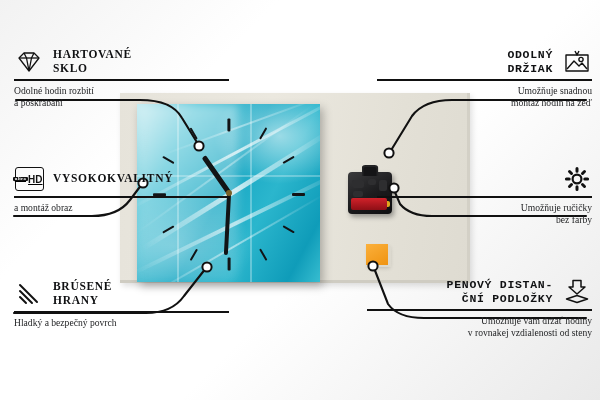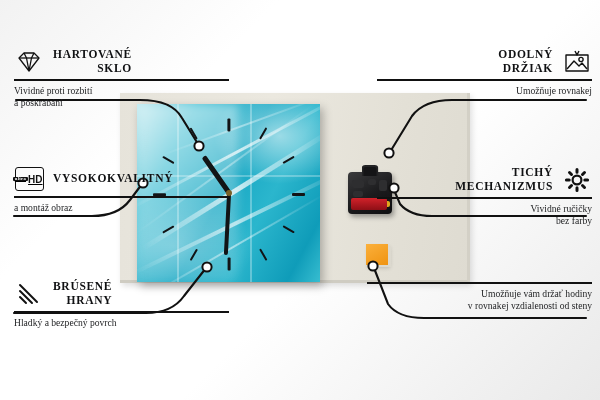--- a/index.html
+++ b/index.html
@@ -62,28 +62,28 @@
   .pad{
     position:absolute;left:366px;top:244px;width:22px;height:21px;
     background:linear-gradient(150deg,#fbb03b,#ef9311);
     box-shadow:3px 2px 0 #dcd9cf, 2px 3px 4px rgba(0,0,0,.18);
   }
   
   .lines{position:absolute;inset:0;pointer-events:none;}
   
   .feat{position:absolute;width:215px;}
   .feat .head{display:flex;align-items:center;gap:9px;}
-  .feat .titles{display:flex;flex-direction:column;justify-content:center;text-align:right;}
+  .feat .titles{display:flex;flex-direction:column;justify-content:center;}
   .feat .t{font-weight:bold;font-size:11.5px;letter-spacing:.7px;color:#101113;line-height:13.5px;text-transform:uppercase;}
   .feat .rule{height:1.6px;background:#111;margin:4px 0 4px;}
   .feat .sub{font-size:9.6px;color:#232426;line-height:12.4px;}
   .left{left:14px;text-align:left;}
   .left .head{justify-content:flex-start;}
   .right{right:8px;text-align:right;}
-  .right .head{justify-content:flex-end;}
+  .right .head{justify-content:flex-end;font-family:Liberation Mono, monospace;}
   .ico{width:30px;height:26px;flex:0 0 30px;display:flex;align-items:center;justify-content:center;}
   .ico svg{display:block;}
   .hd-badge{width:27px;height:22px;border:1.6px solid #111;border-radius:3px;
     display:flex;flex-direction:row;align-items:center;justify-content:flex-end;line-height:1;text-decoration:underline;}
   .hd-badge .u{font-size:4.6px;font-weight:bold;letter-spacing:.3px;color:#111;
     background:#111;color:#fff;padding:0 2px;border-radius:1px;}
   .hd-badge .h{font-size:10px;font-weight:bold;color:#111;font-family:"Liberation Sans",sans-serif;margin-top:1px;}
   
   #f-glass {top:48px;}
   #f-print {top:166px;}
@@ -179,21 +179,21 @@
               <path d="M19,3 L16.5,8 L14,21"></path>
           </g>
         </svg>
       </span>
       <span class="titles">
         <span class="t">HARTOVANÉ</span>
         <span class="t">SKLO</span>
       </span>
     </div>
     <div class="rule"></div>
-    <div class="sub">Vividné proti rozbití</div>
+    <div class="sub">Odolné hodin rozbití</div>
     <div class="sub">a poškrábání</div>
   </div>
 
   <div class="feat left" id="f-print">
     <div class="head">
       <span class="ico">
         <span class="hd-badge">
           <span class="u">ultra</span>
           <span class="h">HD</span>
         </span>
@@ -237,43 +237,54 @@
           <g fill="none" stroke="#111" stroke-width="1.4" stroke-linejoin="round">
             <path d="M13,2 L15,6 L17,2"></path>
             <rect x="4" y="6" width="22" height="16"></rect>
             <path d="M5,20 L12,12 L17,17 L20,14 L25,20"></path>
             <circle cx="19" cy="10.5" r="2.1"></circle>
           </g>
         </svg>
       </span>
     </div>
     <div class="rule"></div>
-    <div class="sub">Umožňuje rovnakej</div>
+    <div class="sub">Umožňuje snadnou</div>
+    <div class="sub">montáž hodin na zeď</div>
   </div>
 
   <div class="feat right" id="f-mech">
     <div class="head">
-      <span class="titles">
-        <span class="t">TICHÝ</span>
-        <span class="t">MECHANIZMUS</span>
-      </span>
       <span class="ico">
         <svg width="28" height="26" viewBox="0 0 28 26">
           <g fill="none" stroke="#111" stroke-width="2.2">
             <circle cx="14" cy="13" r="4.4"></circle>
             <path d="M14,2.4 L14,5.2 M14,20.8 L14,23.6 M3.4,13 L6.2,13 M21.8,13 L24.6,13
                      M6.5,5.5 L8.5,7.5 M19.5,18.5 L21.5,20.5 M21.5,5.5 L19.5,7.5 M8.5,18.5 L6.5,20.5" stroke-width="3" stroke-linecap="round"></path>
           </g>
         </svg>
       </span>
     </div>
     <div class="rule"></div>
-    <div class="sub">Vividné ručičky</div>
+    <div class="sub">Umožňuje ručičky</div>
     <div class="sub">bez farby</div>
   </div>
 
   <div class="feat right" id="f-foam">
+    <div class="head">
+      <span class="titles">
+        <span class="t">PENOVÝ DISTAN-</span>
+        <span class="t">ČNÍ PODLOŽKY</span>
+      </span>
+      <span class="ico">
+        <svg width="30" height="26" viewBox="0 0 30 26">
+          <g fill="none" stroke="#111" stroke-width="1.5" stroke-linejoin="round">
+            <path d="M11,1.5 L19,1.5 L19,8 L23,8 L15,15 L7,8 L11,8 Z"></path>
+            <path d="M15,16.5 L25.5,20 L15,23.5 L4.5,20 Z"></path>
+          </g>
+        </svg>
+      </span>
+    </div>
     <div class="rule"></div>
     <div class="sub">Umožňuje vám držať hodiny</div>
     <div class="sub">v rovnakej vzdialenosti od steny</div>
   </div>
 
 </div>
 
 </body></html>

